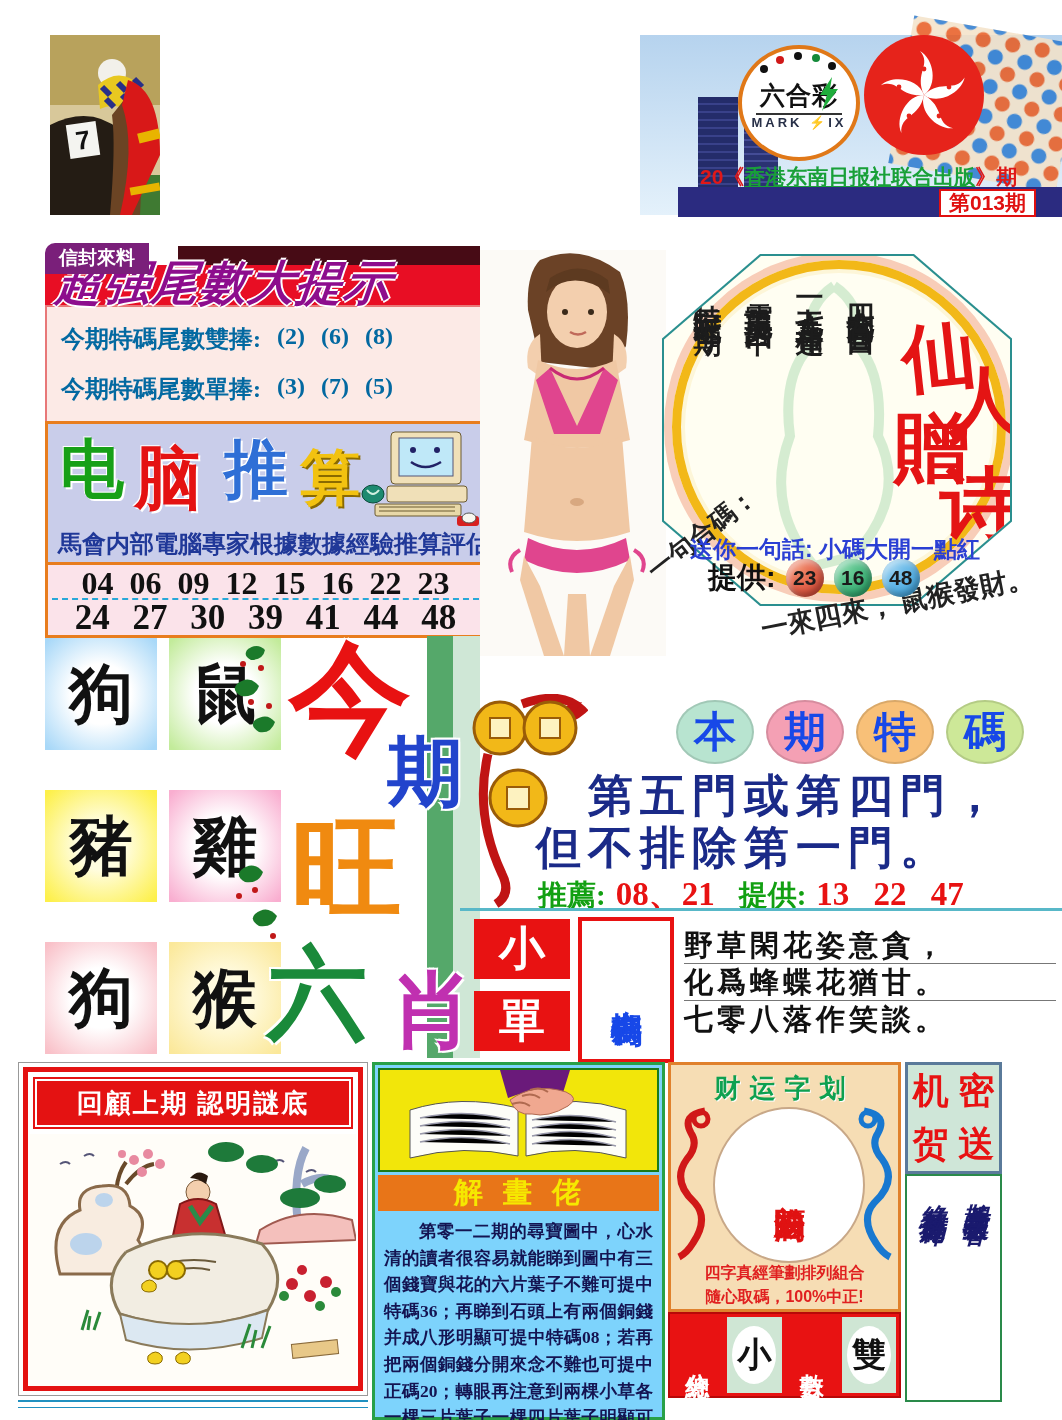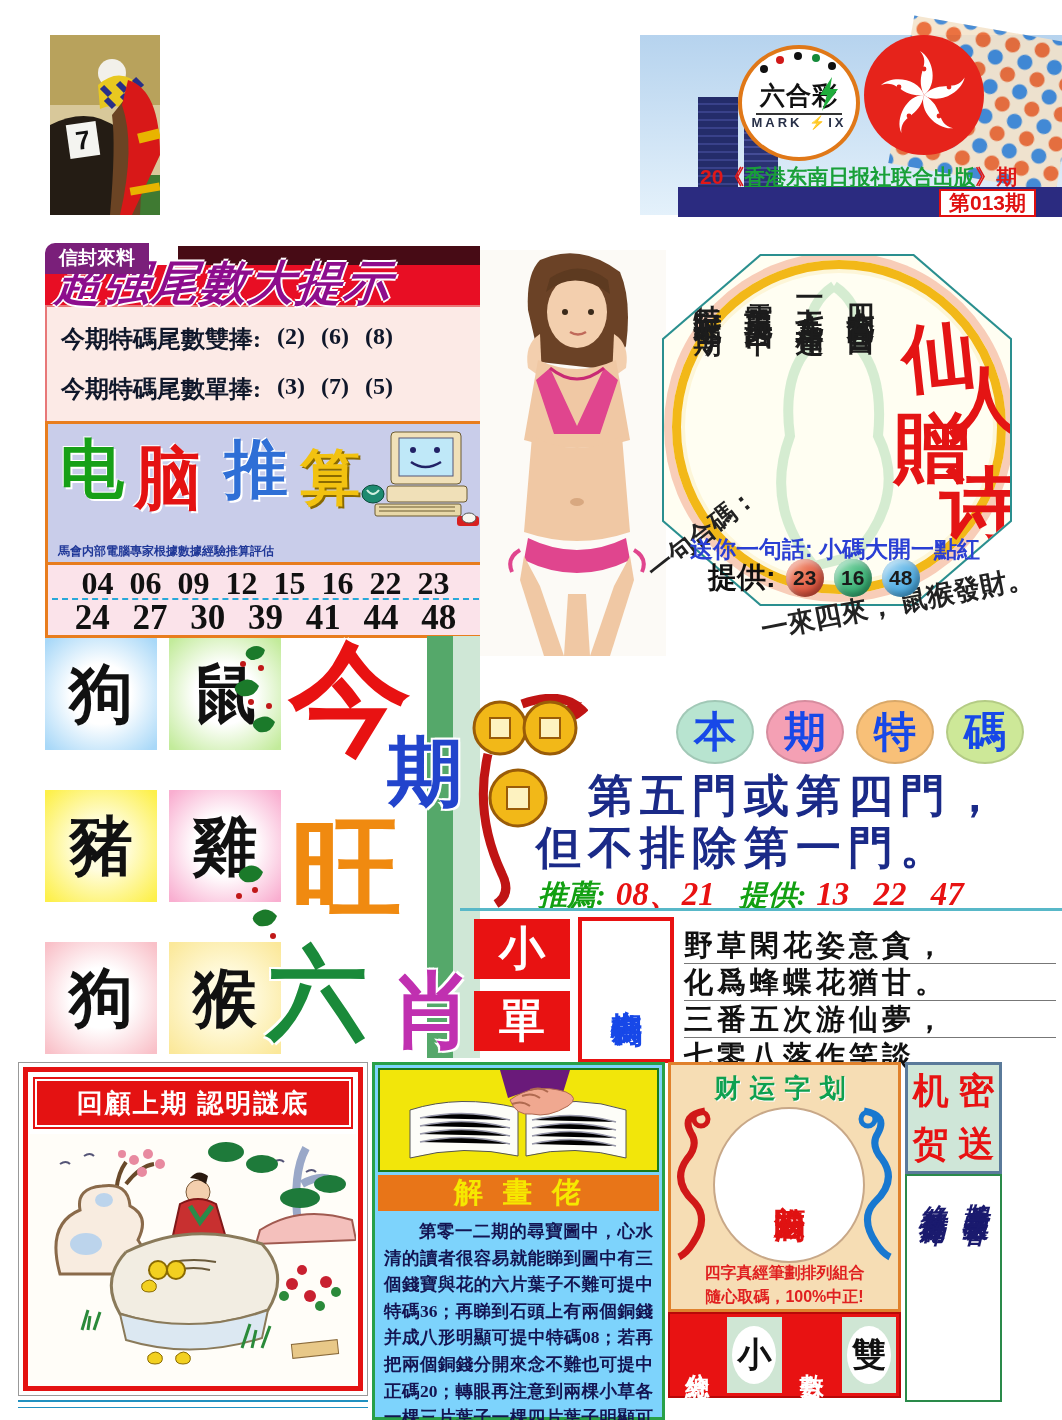--- a/index.html
+++ b/index.html
@@ -32,25 +32,25 @@
   
   .env-tab{left:45px;top:243px;background:#7a1f7a;color:#fff;font-weight:700;font-size:19px;
      padding:2px 14px 3px;border-radius:10px 0 0 0;z-index:3;}
   .maroon-strip{left:178px;top:246px;width:302px;height:20px;background:#470b15;}
   .red-stripe{left:45px;top:265px;width:435px;height:40px;background:#e80e24;}
   .tail-title{left:56px;top:252px;width:430px;font-size:47px;font-weight:900;font-style:italic;color:#8d0d8d;
      letter-spacing:1px;transform:skewX(-6deg);z-index:2;white-space:nowrap;
      text-shadow:2px 0 #fff,-2px 0 #fff,0 2px #fff,0 -2px #fff;}
   .tips-box{left:45px;top:305px;width:435px;height:114px;background:#fceae6;border:2px solid #e87878;}
   .tips-row{position:absolute;left:14px;display:flex;gap:16px;font-family:"Liberation Serif",serif;
-     font-weight:700;font-size:24px;color:#0f172a;white-space:nowrap;}
+     font-weight:700;font-size:24px;color:#0369a1;white-space:nowrap;}
   .computer-box{left:45px;top:421px;width:435px;height:139px;background:#c9cdea;border:3px solid #e87d1e;}
   .cchar{position:absolute;font-weight:900;font-family:"Liberation Serif",serif;
      text-shadow:2px 2px 0 #fff,-1px -1px 0 #fff;}
-  .comp-sub{position:absolute;left:10px;bottom:3px;color:#203898;font-weight:700;font-size:12px;
+  .comp-sub{position:absolute;left:10px;bottom:3px;color:#203898;font-weight:700;font-size:24px;
      font-family:"Liberation Serif",serif;white-space:nowrap;}
   .numbers-box{left:45px;top:562px;width:435px;height:70px;background:#fbe3ea;border:3px solid #e87d1e;}
   .numrow{position:absolute;left:0;right:0;text-align:center;font-family:"Liberation Serif",serif;
      font-weight:900;color:#111;white-space:nowrap;}
   .numdiv{position:absolute;left:4px;right:4px;top:33px;border-top:2px dashed #28a8d8;}
 
   
   .zodiac{left:45px;top:636px;width:435px;height:422px;}
   .z-stripe-dark{position:absolute;left:382px;top:0;width:26px;height:422px;background:#55a86a;}
   .z-stripe-pale{position:absolute;left:408px;top:0;width:27px;height:422px;background:#cfe7d6;}
@@ -87,21 +87,21 @@
 
   
   .rose-banner{left:460px;top:646px;width:586px;height:42px;border-radius:8px;line-height:42px;text-align:center;
      background:linear-gradient(90deg,#7a0890,#4028c0,#1870d0,#0ca040,#a8c808,#f0a808,#e82808);
      color:#fff;font-weight:900;font-size:28px;letter-spacing:13px;text-shadow:1px 2px 2px rgba(0,0,0,.45);}
   .badges{left:676px;top:700px;display:flex;gap:12px;}
   .badge{width:78px;height:64px;border-radius:50%;display:flex;align-items:center;justify-content:center;
      font-weight:900;font-size:42px;color:#1748e8;font-family:"Liberation Serif",serif;
      box-shadow:inset 0 0 0 2px rgba(0,0,0,.12);}
   .sp-line{font-family:"Liberation Serif",serif;font-weight:900;font-size:45px;color:#1a2a88;letter-spacing:7px;white-space:nowrap;}
-  .rec-row{left:538px;top:872px;display:flex;align-items:baseline;gap:10px;white-space:nowrap;font-style:italic;}
+  .rec-row{left:538px;top:872px;display:flex;align-items:baseline;gap:10px;white-space:nowrap;}
   .g-label{color:#12a012;font-weight:900;font-size:29px;font-family:"Liberation Serif",serif;}
   .r-val{color:#e81212;font-weight:900;font-size:33px;font-family:"Liberation Serif",serif;}
   .wsp{word-spacing:16px;}
 
   
   .ss-box{left:460px;top:908px;width:602px;height:150px;border-top:3px solid #58b8c8;}
   .kblock{position:absolute;width:96px;height:60px;background:#e81212;color:#fff;font-weight:900;font-size:46px;
      display:flex;align-items:center;justify-content:center;font-family:"Liberation Serif",serif;}
   .side-box{position:absolute;left:118px;top:6px;width:88px;height:138px;border:4px solid #e81212;background:#fff;
      display:flex;align-items:center;justify-content:center;}
@@ -405,21 +405,20 @@
 
   <div class="abs ss-box">
     <div class="kblock" style="left:14px;top:8px;">小</div>
     <div class="kblock" style="left:14px;top:80px;">單</div>
     <div class="side-box">
       <span>今期特碼</span>
     </div>
     <div class="ss-poem">
       <div class="uline">野草閑花姿意貪，</div>
       <div class="uline">化爲蜂蝶花猶甘。</div>
-      <div class="uline">三番五次游仙夢，</div>
       <div>七零八落作笑談。</div>
     </div>
   </div>
 
   <div class="abs review-box">
     <div class="review-inner">
       <div class="review-banner">回顧上期  認明謎底</div>
       <svg width="326" height="252" viewBox="0 0 326 252" style="display:block;margin:0 auto;">
         <rect width="326" height="252" fill="#fffdf8"></rect>
         <path d="M30 30 q6 -4 10 0 m14 -8 q6 -4 10 0 m180 6 q6 -4 10 0 m22 10 q6 -4 10 0" stroke="#557" stroke-width="2" fill="none"></path>

